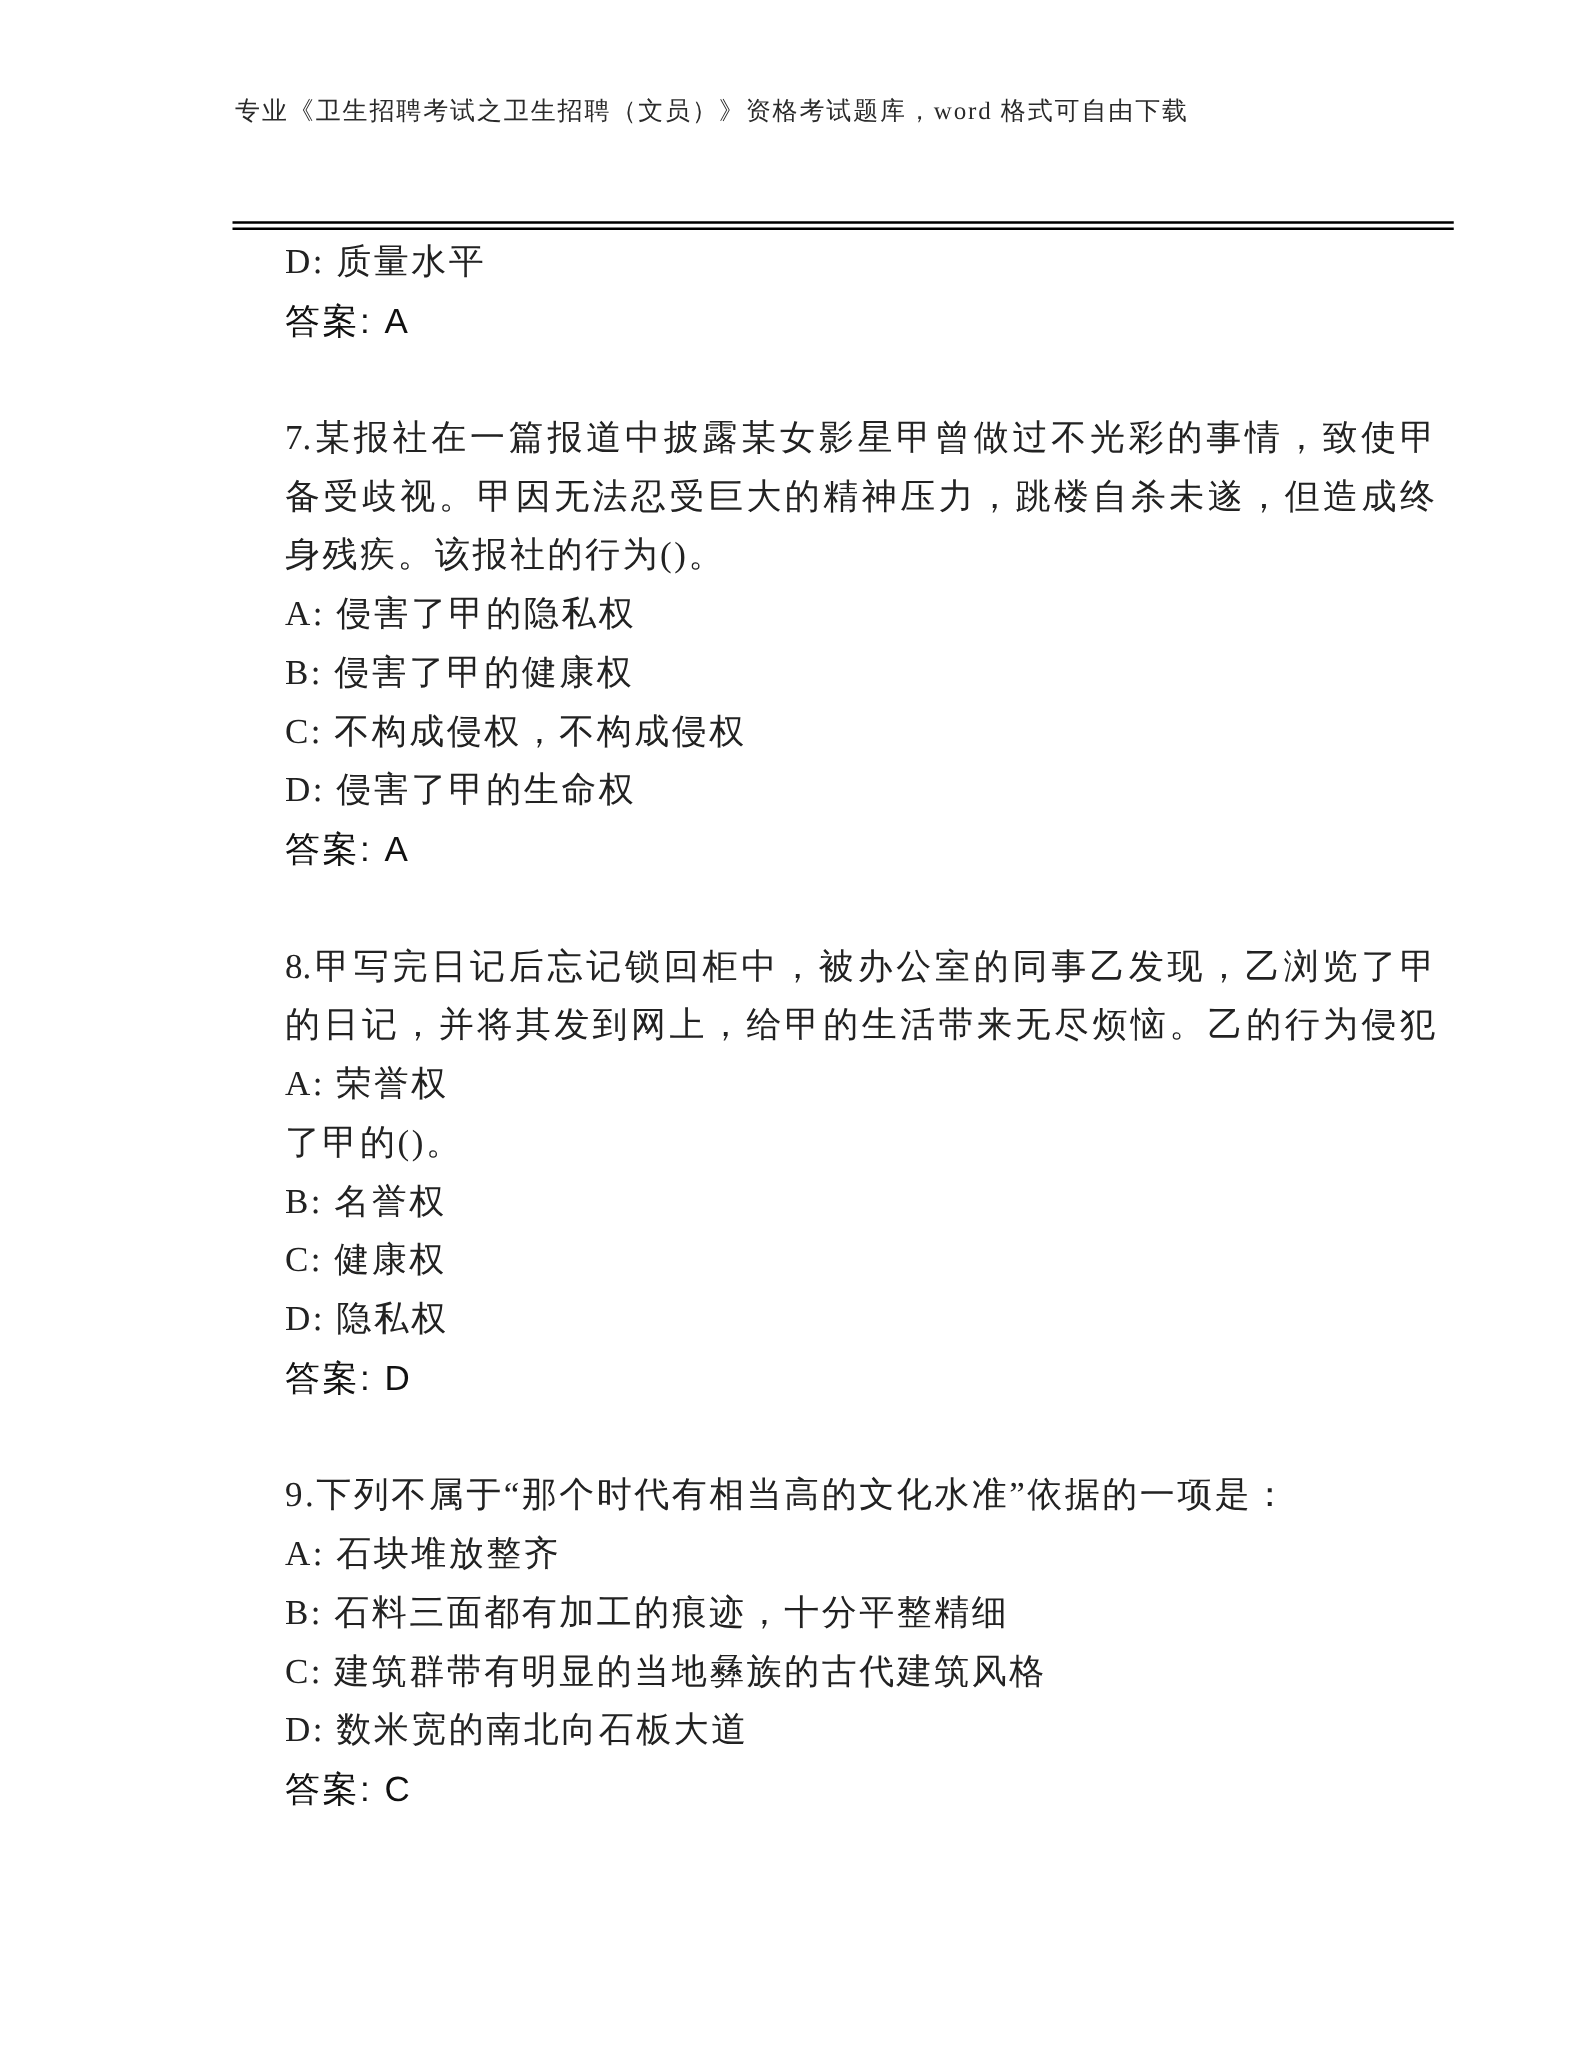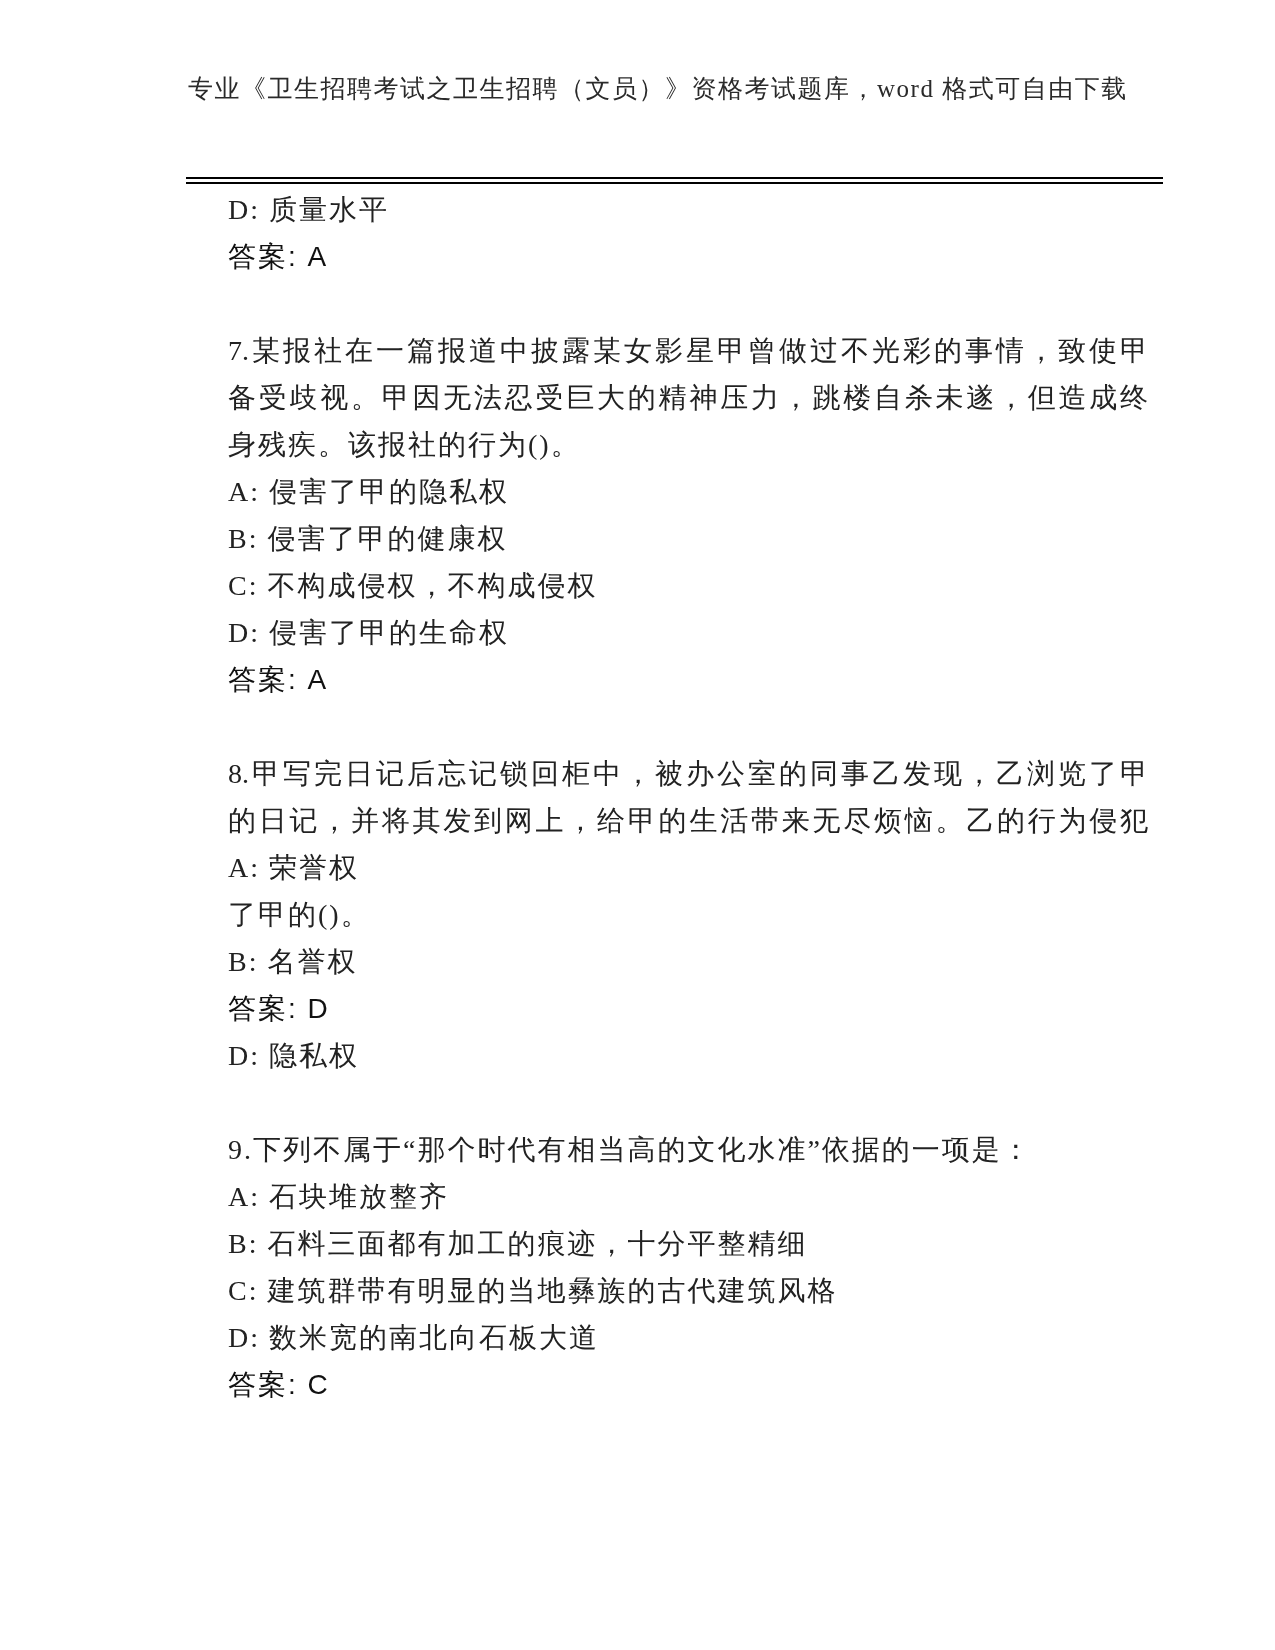--- a/index.html
+++ b/index.html
@@ -14,21 +14,21 @@
     font-family: "Liberation Serif", "DejaVu Serif", serif;
     overflow: hidden;
   }
 
   
   .header {
     position: absolute;
     left: 188px;
     top: 70px;
     width: 975px;
-    font-size: 25px;
+    font-size: 20px;
     letter-spacing: 1.5px;
     color: #2a2a2a;
   }
   .hline { height: 38px; line-height: 38px; white-space: nowrap; overflow: hidden; }
 
   .header-rule {
     position: absolute;
     left: 186px;
     top: 177px;
     width: 977px;
@@ -97,22 +97,23 @@
       <div class="line">D: 侵害了甲的生命权</div>
       <div class="line answer">答案: A</div>
     </div>
 
     <div class="qblock">
       <div class="line just">8.甲写完日记后忘记锁回柜中，被办公室的同事乙发现，乙浏览了甲</div>
       <div class="line just">的日记，并将其发到网上，给甲的生活带来无尽烦恼。乙的行为侵犯</div>
       <div class="line">A: 荣誉权</div>
       <div class="line">了甲的()。</div>
       <div class="line">B: 名誉权</div>
+      <div class="line">C: 健康权</div>
+      <div class="line">D: 隐私权</div>
       <div class="line answer">答案: D</div>
-      <div class="line">D: 隐私权</div>
     </div>
 
     <div class="qblock">
       <div class="line">9.下列不属于“那个时代有相当高的文化水准”依据的一项是：</div>
       <div class="line">A: 石块堆放整齐</div>
       <div class="line">B: 石料三面都有加工的痕迹，十分平整精细</div>
       <div class="line">C: 建筑群带有明显的当地彝族的古代建筑风格</div>
       <div class="line">D: 数米宽的南北向石板大道</div>
       <div class="line answer">答案: C</div>
     </div>

